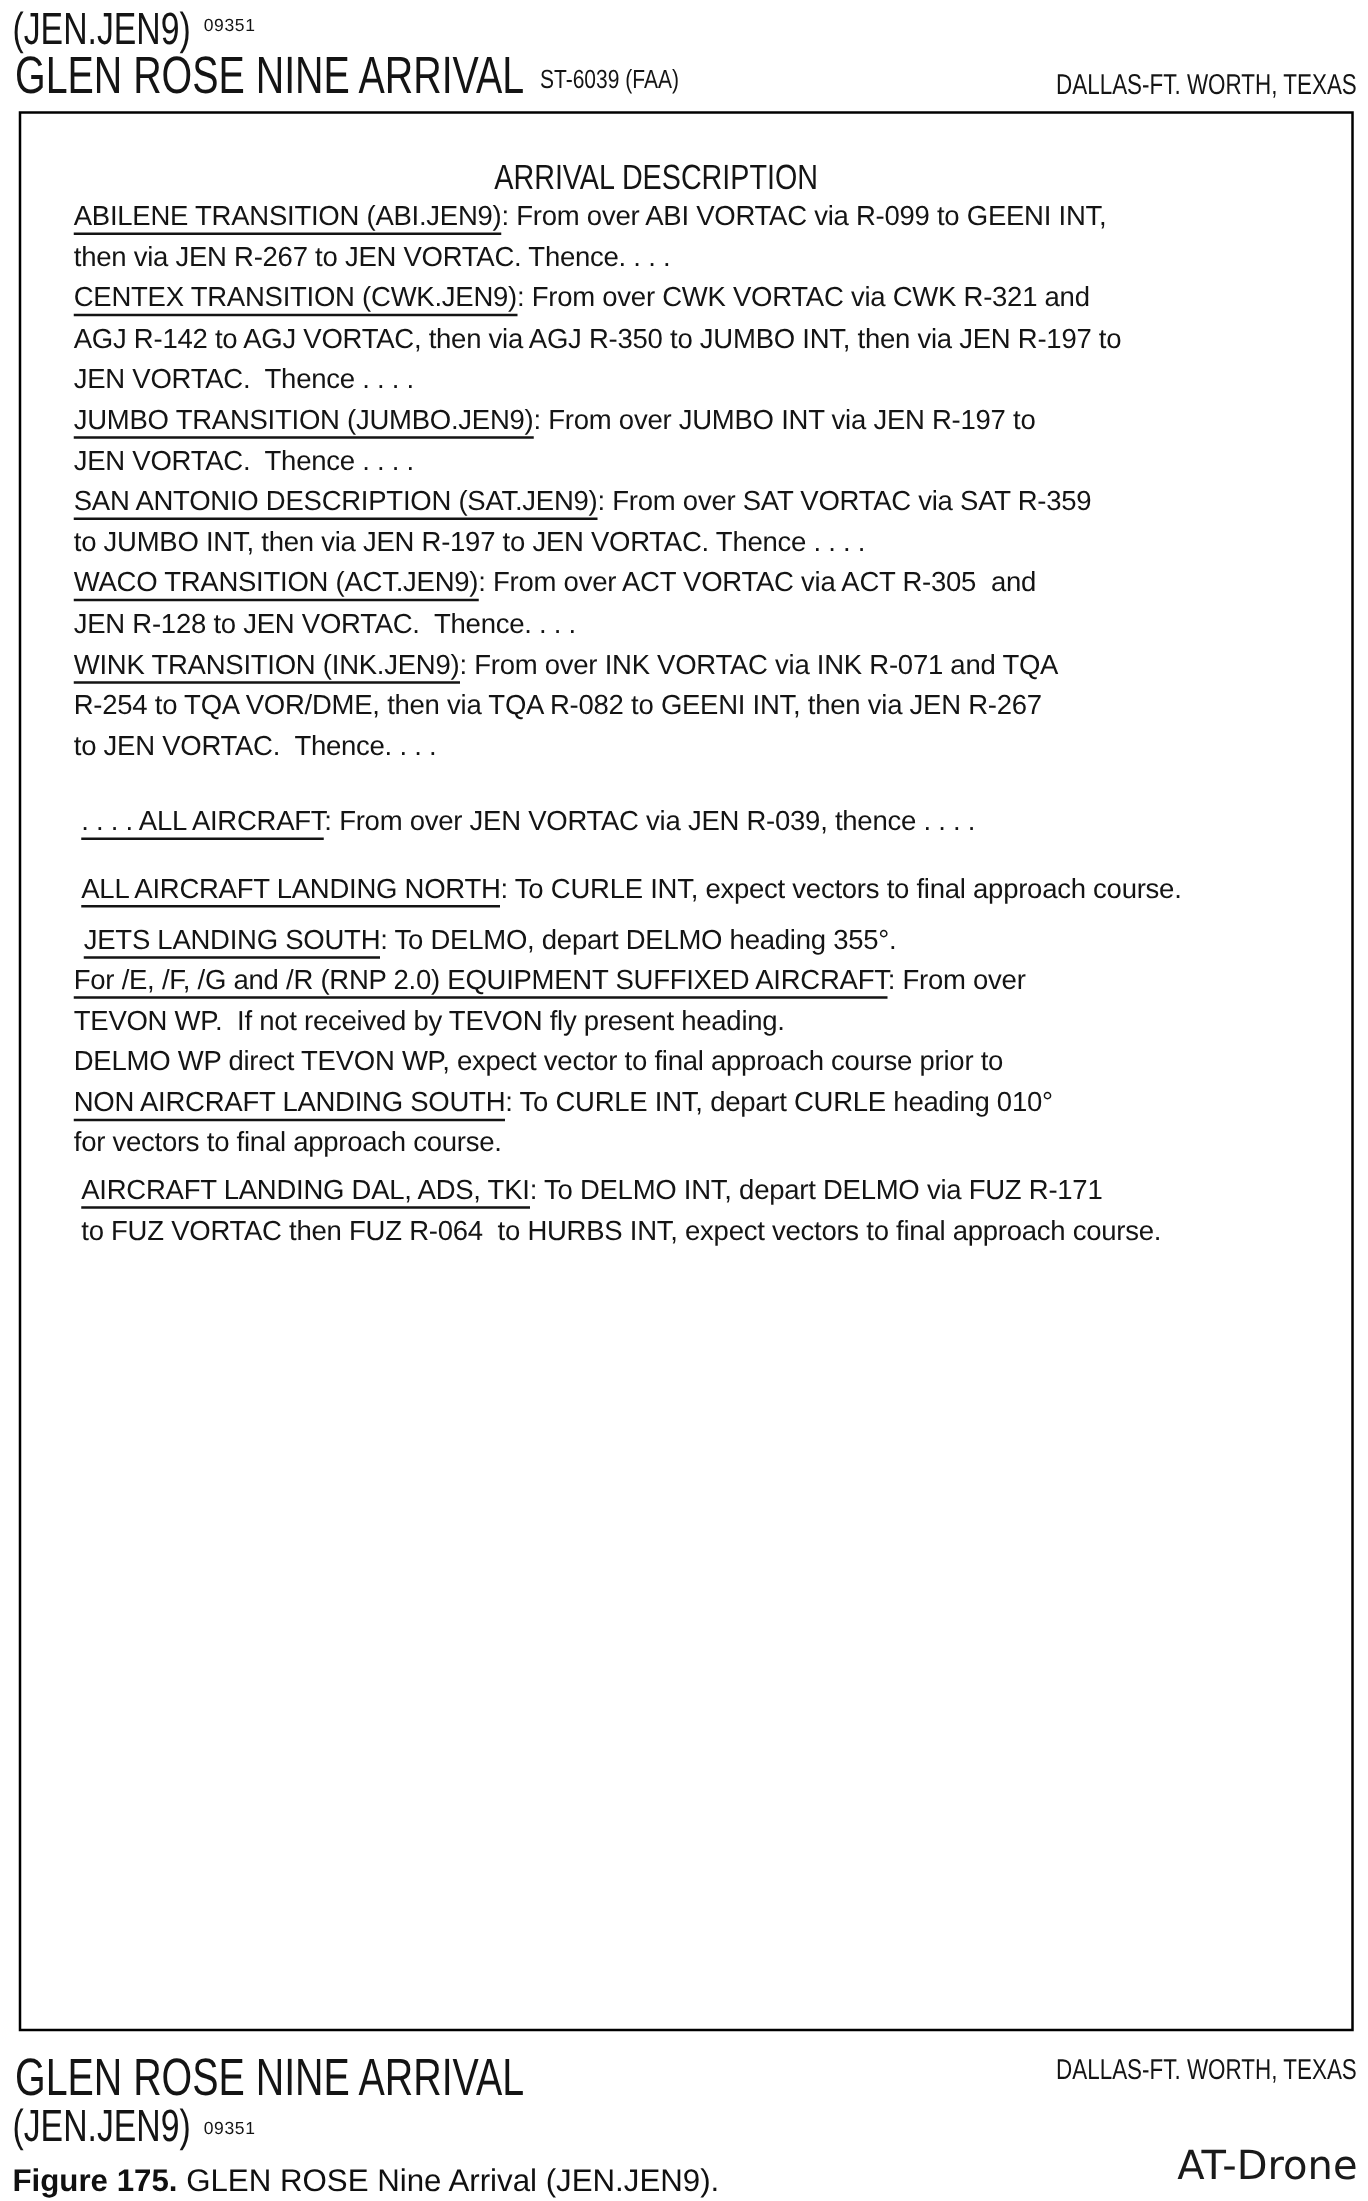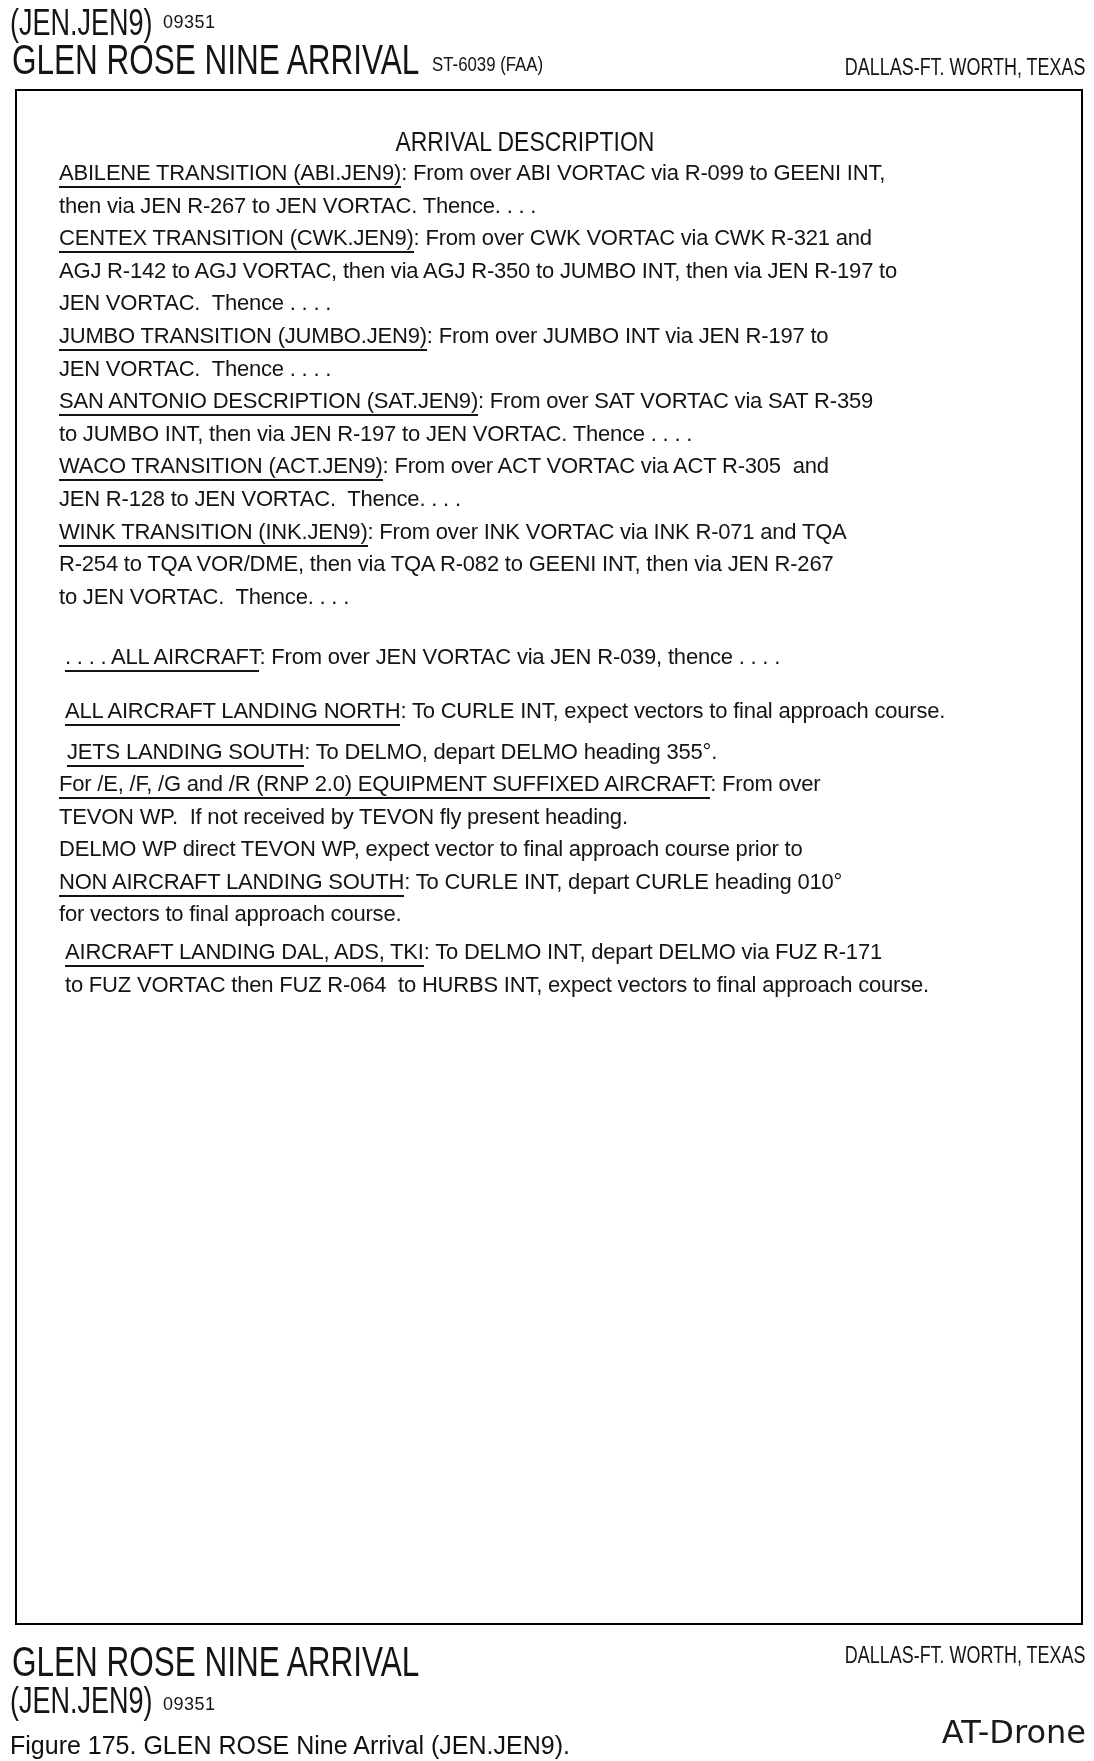--- a/index.html
+++ b/index.html
@@ -9,21 +9,21 @@
     -webkit-font-smoothing:antialiased;
   }
   .abs{position:absolute;}
   
   .condL{transform-origin:0 0;display:inline-block;white-space:pre;}
   .condR{transform-origin:100% 0;display:inline-block;white-space:pre;}
   .t42{font-size:42px;transform:scaleX(0.75);letter-spacing:0;}
   .t36{font-size:36px;transform:scaleX(0.75);}
   .t23{font-size:23px;transform:scaleX(0.78);}
   .t21{font-size:21px;transform:scaleX(0.80);}
-  .small-num{font-size:18px;letter-spacing:0.5px;}
+  .small-num{font-size:14px;letter-spacing:0.5px;}
 
   
   .box{
     position:absolute;left:15px;top:89px;width:1068px;height:1536px;
     border:2px solid #000;box-sizing:border-box;background:#fff;
     padding:36px 30px 0 42px;overflow:hidden;
   }
   .desc-heading-wrap{text-align:center;height:30px;line-height:30px;margin-right:60px;}
   .desc-heading{
     display:inline-block;font-size:28px;transform:scaleX(0.82);
@@ -50,21 +50,21 @@
   
   .ftr-title{left:12px;top:1638px;}
   .ftr-loc{right:9px;top:1642px;}
   .ftr-code{left:10px;top:1680px;}
   .ftr-cycle{left:163px;top:1694px;}
 
   .caption{
     position:absolute;left:10px;top:1731px;font-size:25px;
     font-family:"Liberation Sans", sans-serif;white-space:pre;color:#101010;
   }
-  .caption .fig-label{font-weight:normal;}
+  .caption .fig-label{font-weight:bold;}
   .watermark{
     position:absolute;right:8px;top:1713px;font-size:32px;color:#1a1a1a;
     font-family:"DejaVu Sans", sans-serif;white-space:pre;
   }
 </style>
 </head>
 <body>
 
 <div class="page">
 

